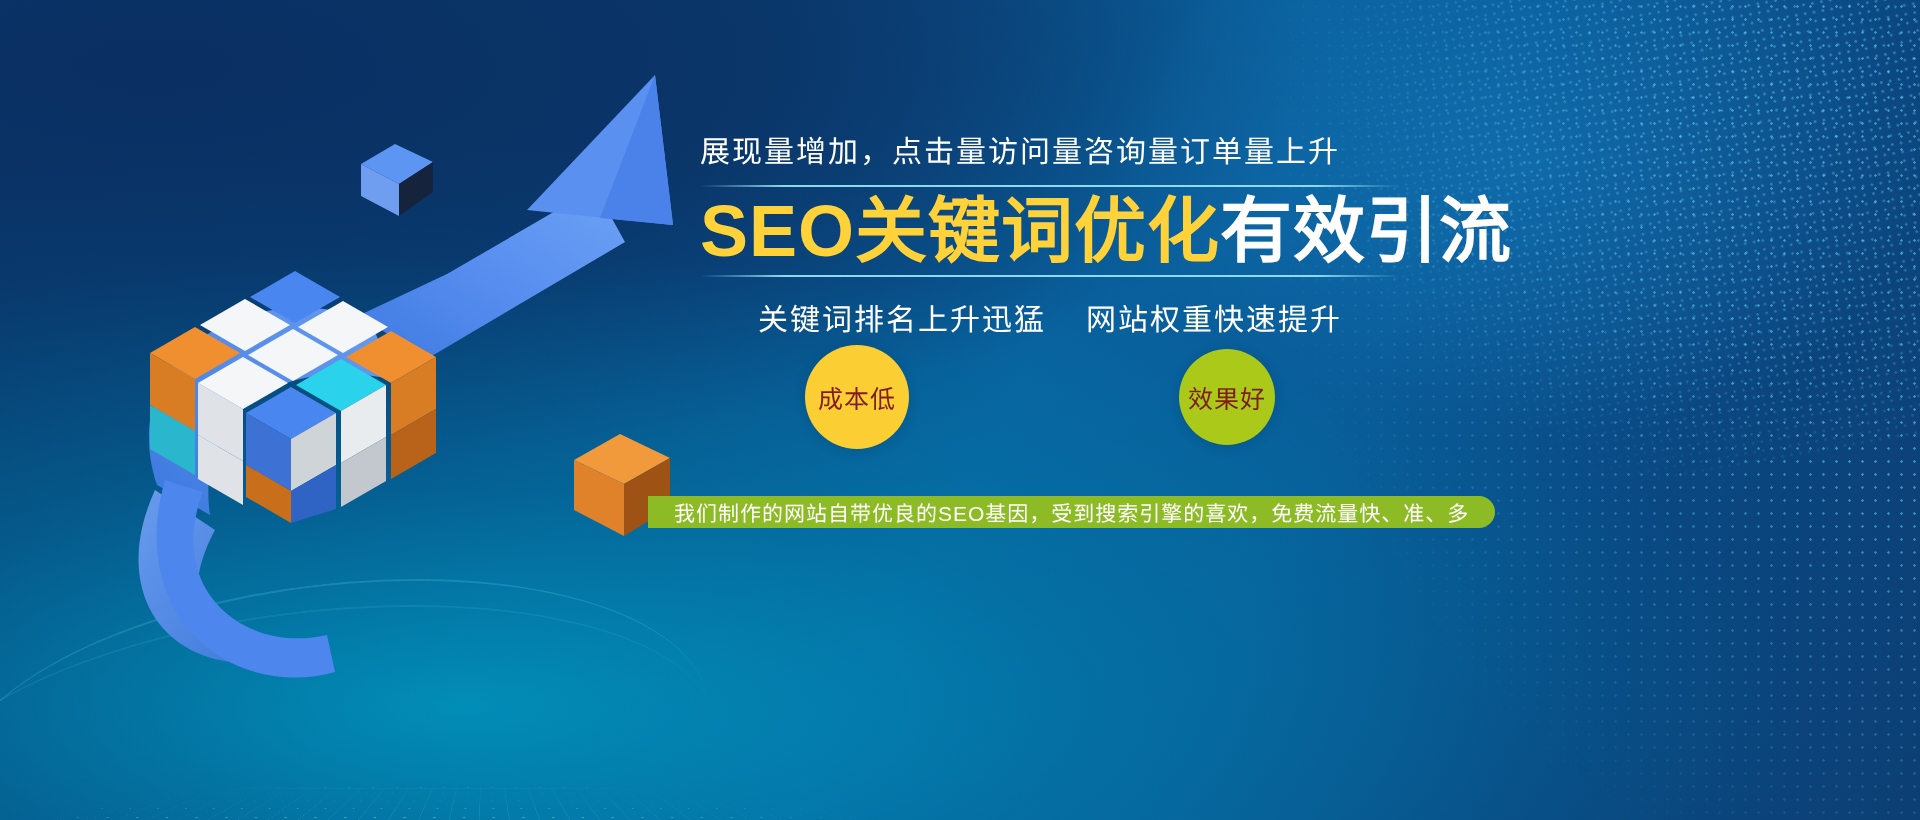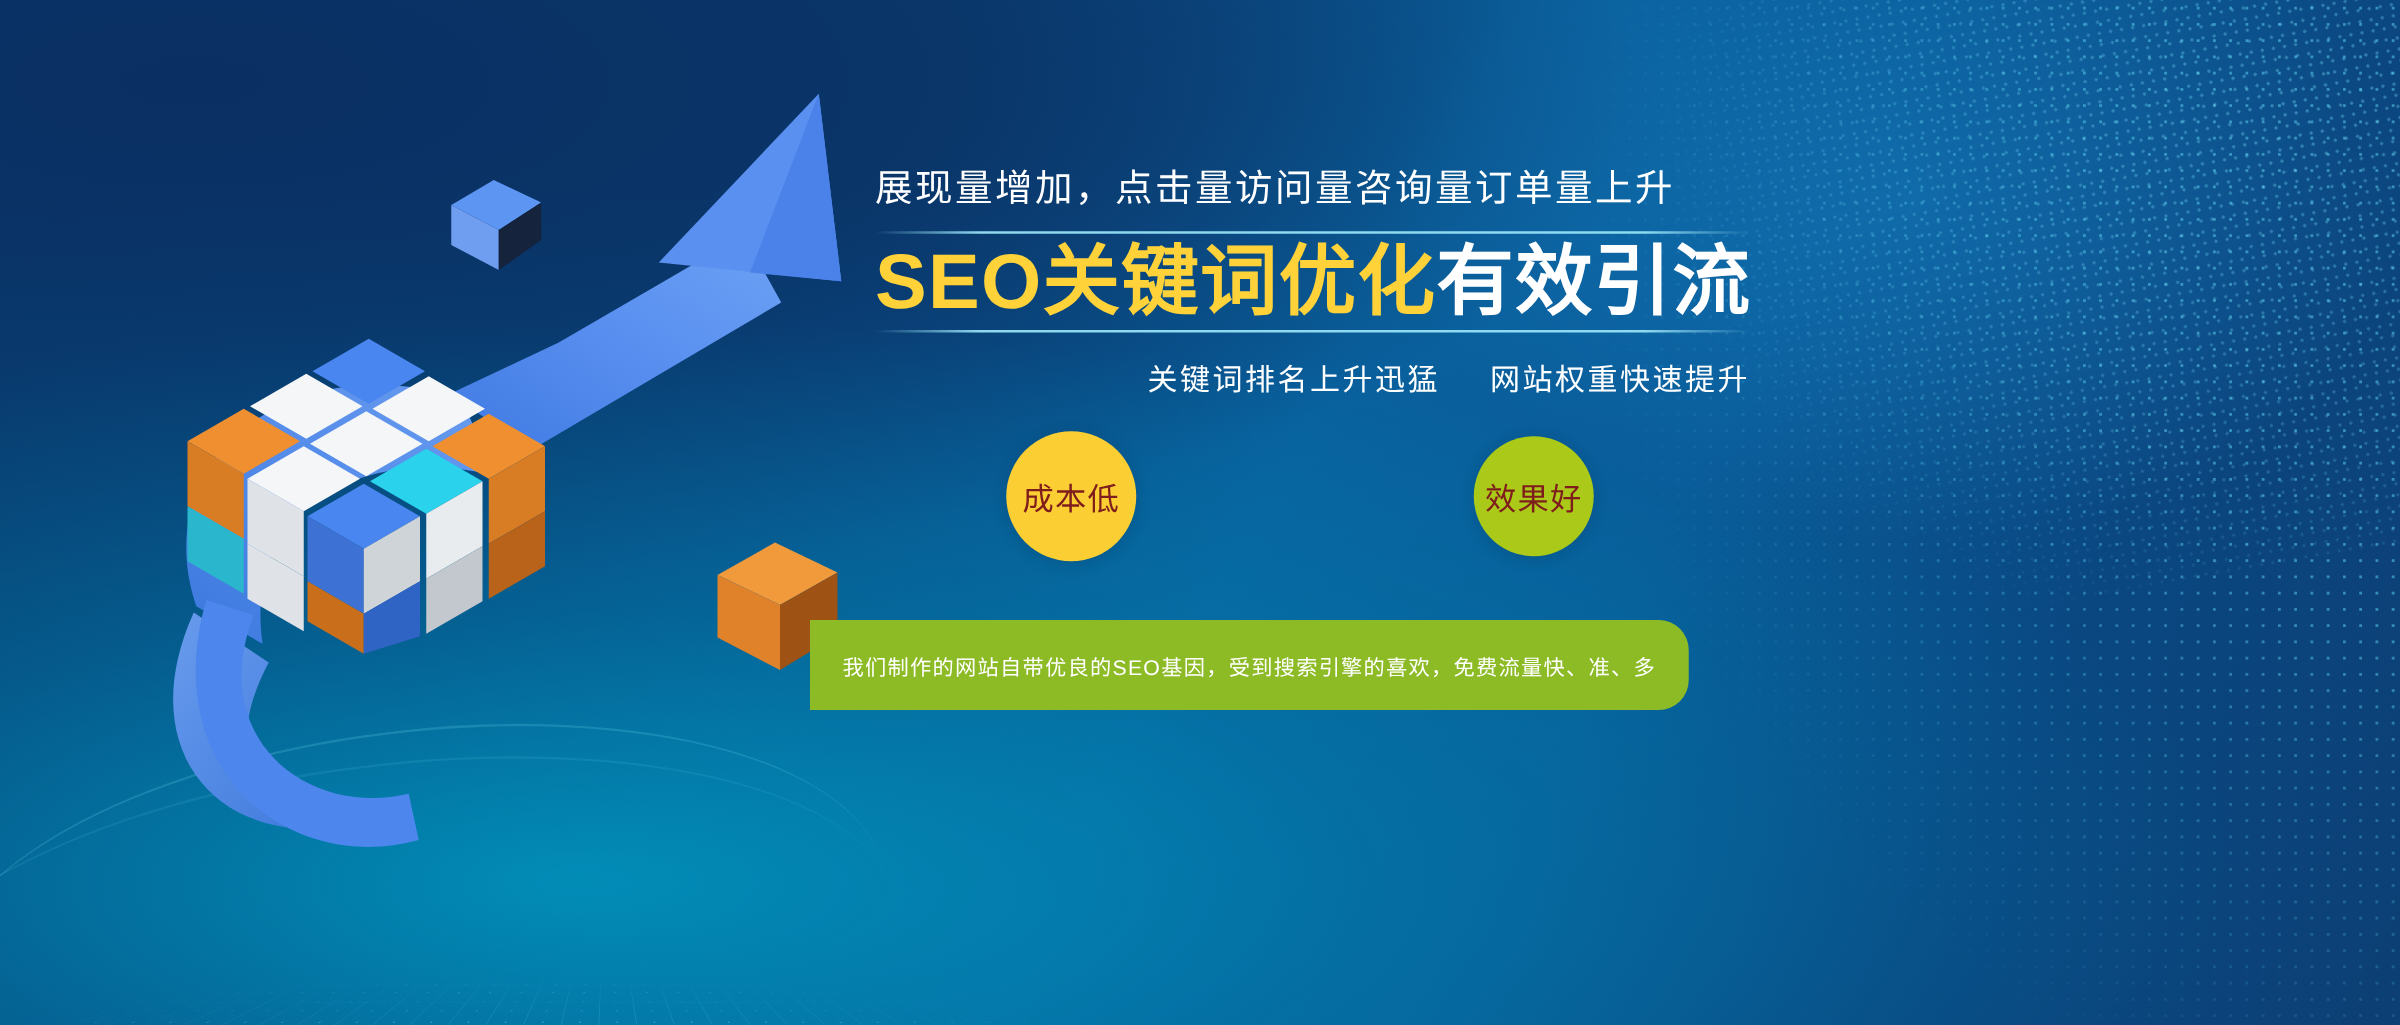--- a/index.html
+++ b/index.html
@@ -93,29 +93,29 @@
     line-height:1.3;
   }
   .rule{
     height:2px;width:700px;margin:14px 0 6px;
     background:linear-gradient(90deg, rgba(130,215,240,0) 0%, rgba(150,225,245,.95) 12%, rgba(150,225,245,.95) 88%, rgba(130,215,240,0) 100%);
   }
   .rule.lower{margin:4px 0 18px;}
 
   .headline{
     text-align:right;white-space:nowrap;
-    font-size:62px;font-weight:bold;line-height:1.08;
+    font-size:72px;font-weight:bold;line-height:1.08;
     letter-spacing:1px;
   }
   .headline .hl-a{color:#ffd23a;}
   .headline .hl-b{color:#ffffff;}
 
   .subline{
-    color:#ffffff;font-size:24px;letter-spacing:2px;
-    text-align:right;white-space:nowrap;font-weight:400;
+    color:#ffffff;font-size:30px;letter-spacing:2px;
+    text-align:center;white-space:nowrap;font-weight:400;
   }
   .subline .gap{display:inline-block;width:40px;}
 
   
   .badges{
     position:absolute;left:805px;top:345px;
     width:470px;display:flex;justify-content:space-between;align-items:center;
   }
   .badge{
     border-radius:50%;
@@ -123,25 +123,25 @@
     color:#7f1d1d;font-size:25px;letter-spacing:1px;
     box-shadow:0 2px 12px rgba(0,30,60,.18);
   }
   .badge.b1{width:104px;height:104px;background:#fbcf33;}
   .badge.b2{width:98px;height:98px;background:#35c8ec;}
   .badge.b3{width:96px;height:96px;background:#aac919;}
 
   
   .pill{
     position:absolute;left:648px;top:496px;
-    height:48px;padding:12px 26px;
+    height:32px;padding:0 26px;
     background:#8cbb26;
     border-radius:0 24px 24px 0;
     display:flex;align-items:center;
-    color:#ffffff;font-size:17px;letter-spacing:1px;white-space:nowrap;
+    color:#ffffff;font-size:21px;letter-spacing:1px;white-space:nowrap;
   }
 </style>
 </head>
 <body>
 
 <div class="banner">
 
   <div class="sweepglow"></div>
   <div class="mesh"></div>
   <div class="mesh2"></div>

